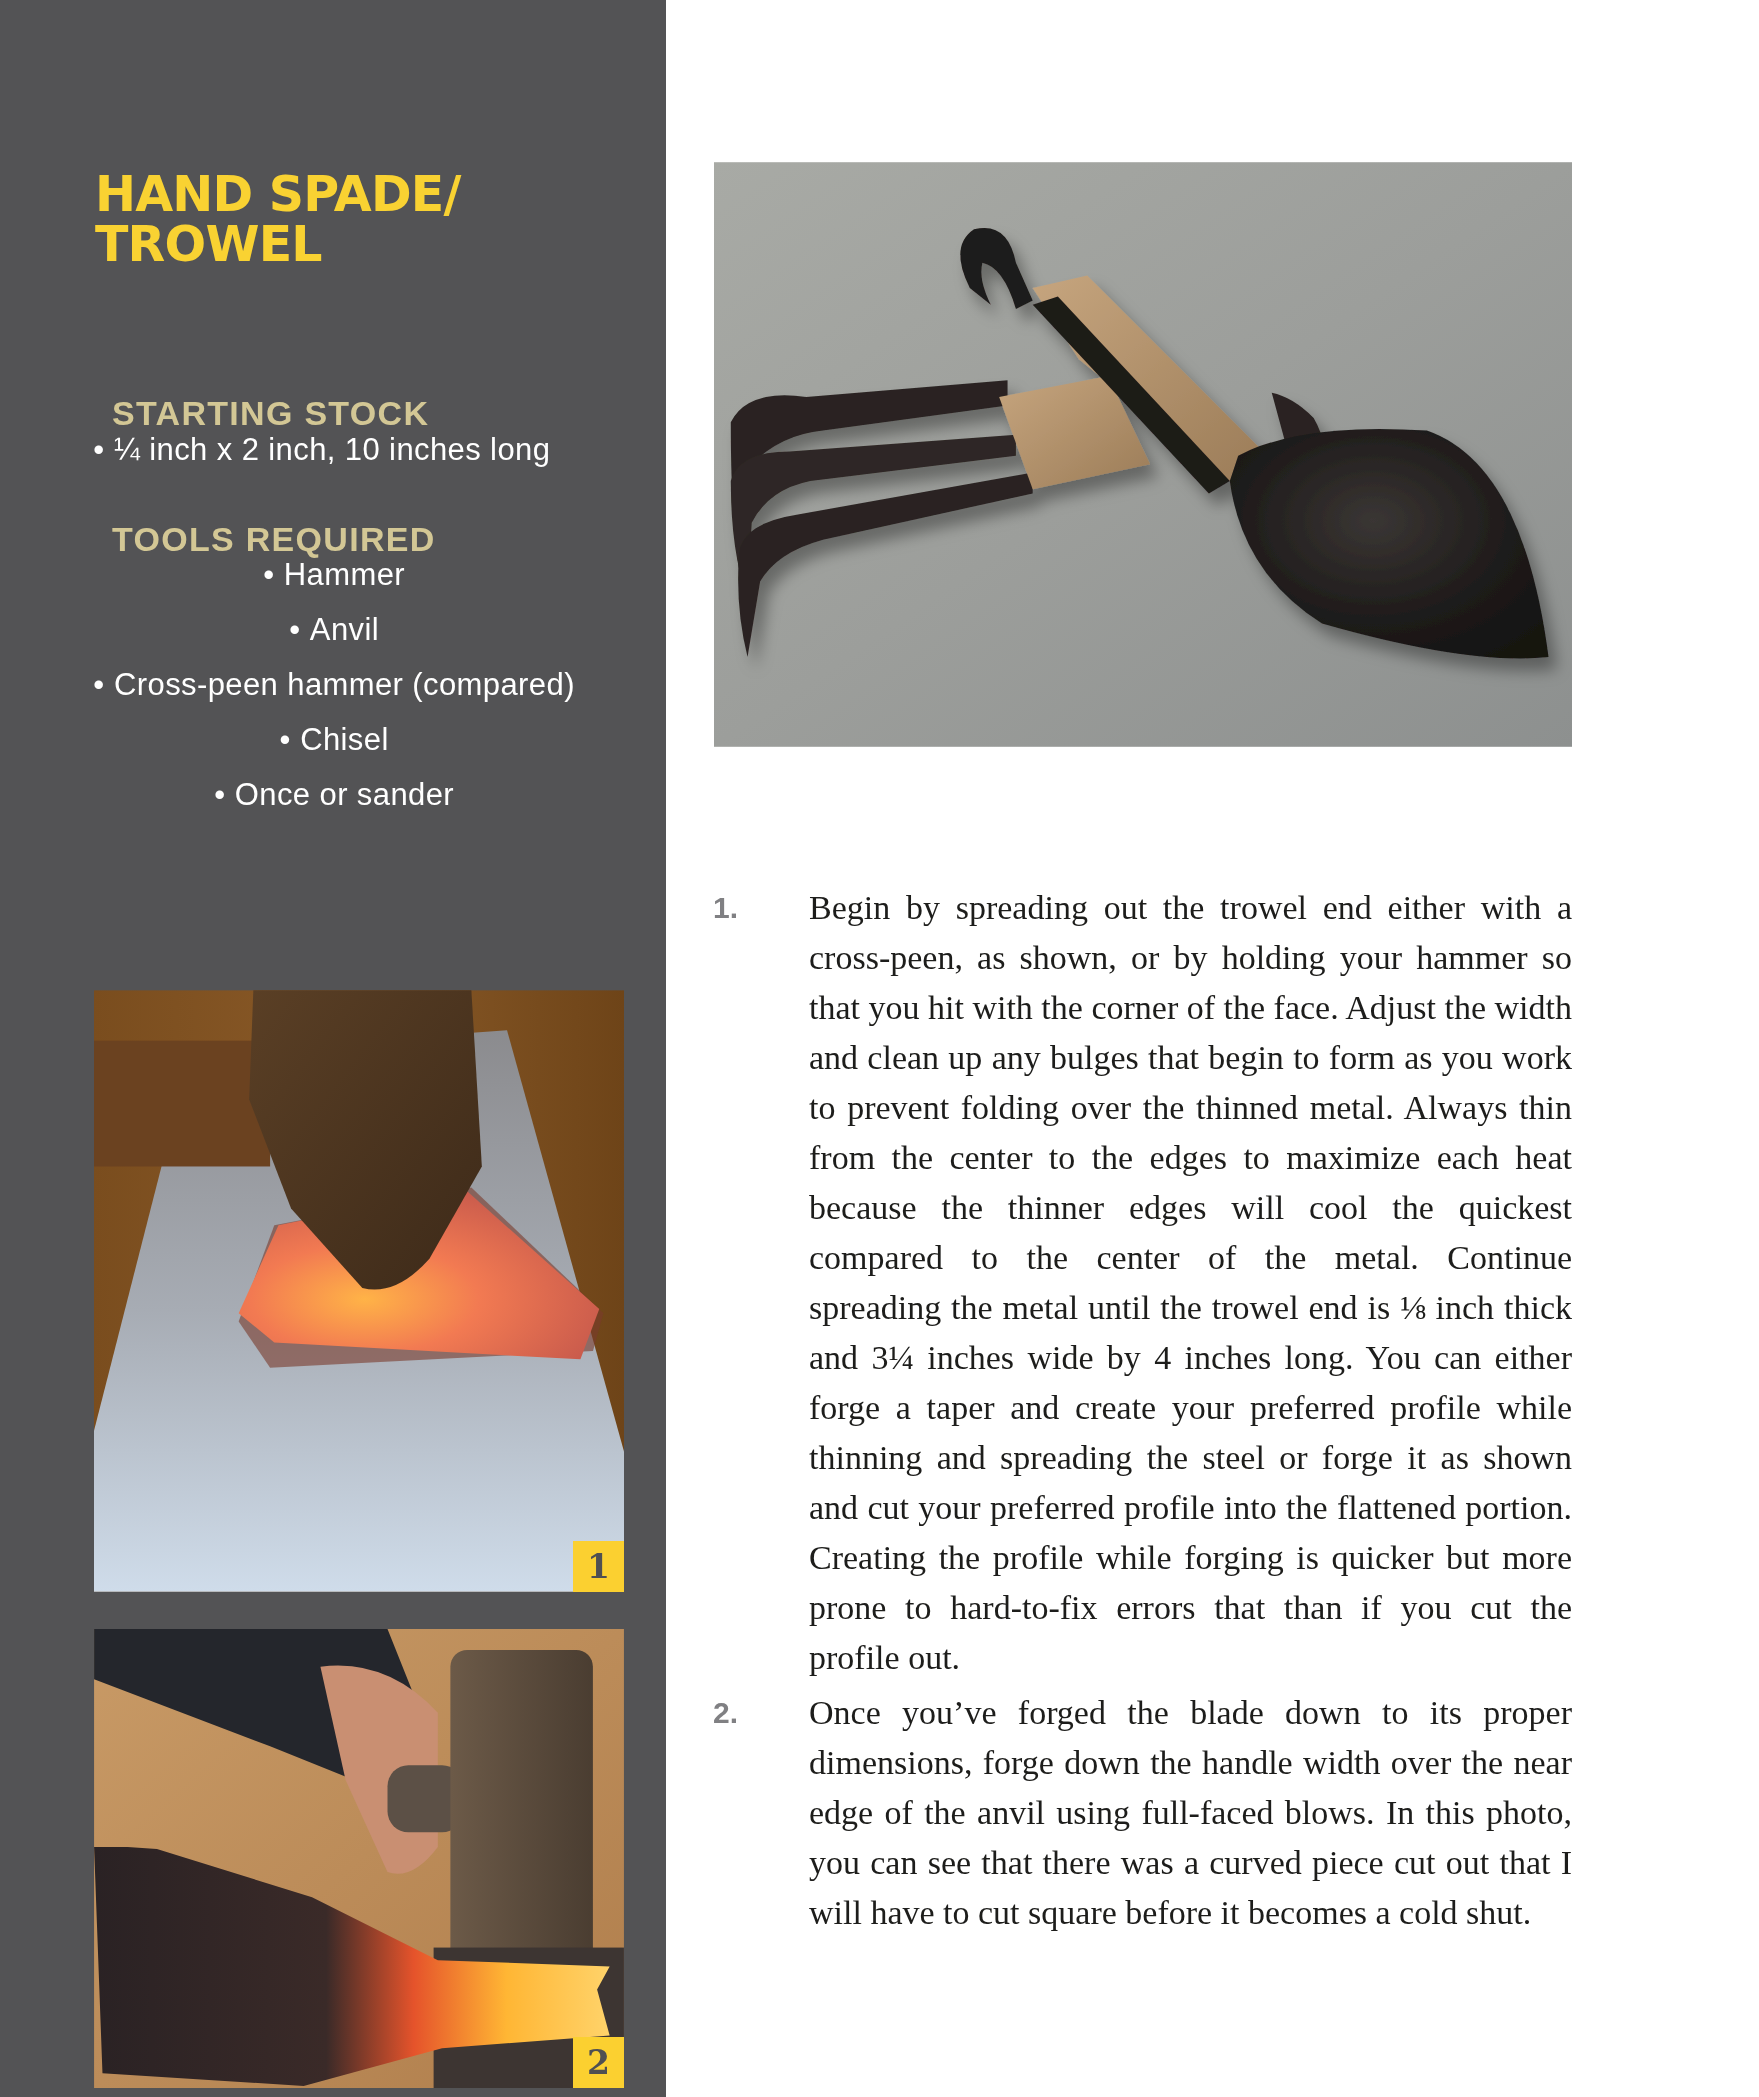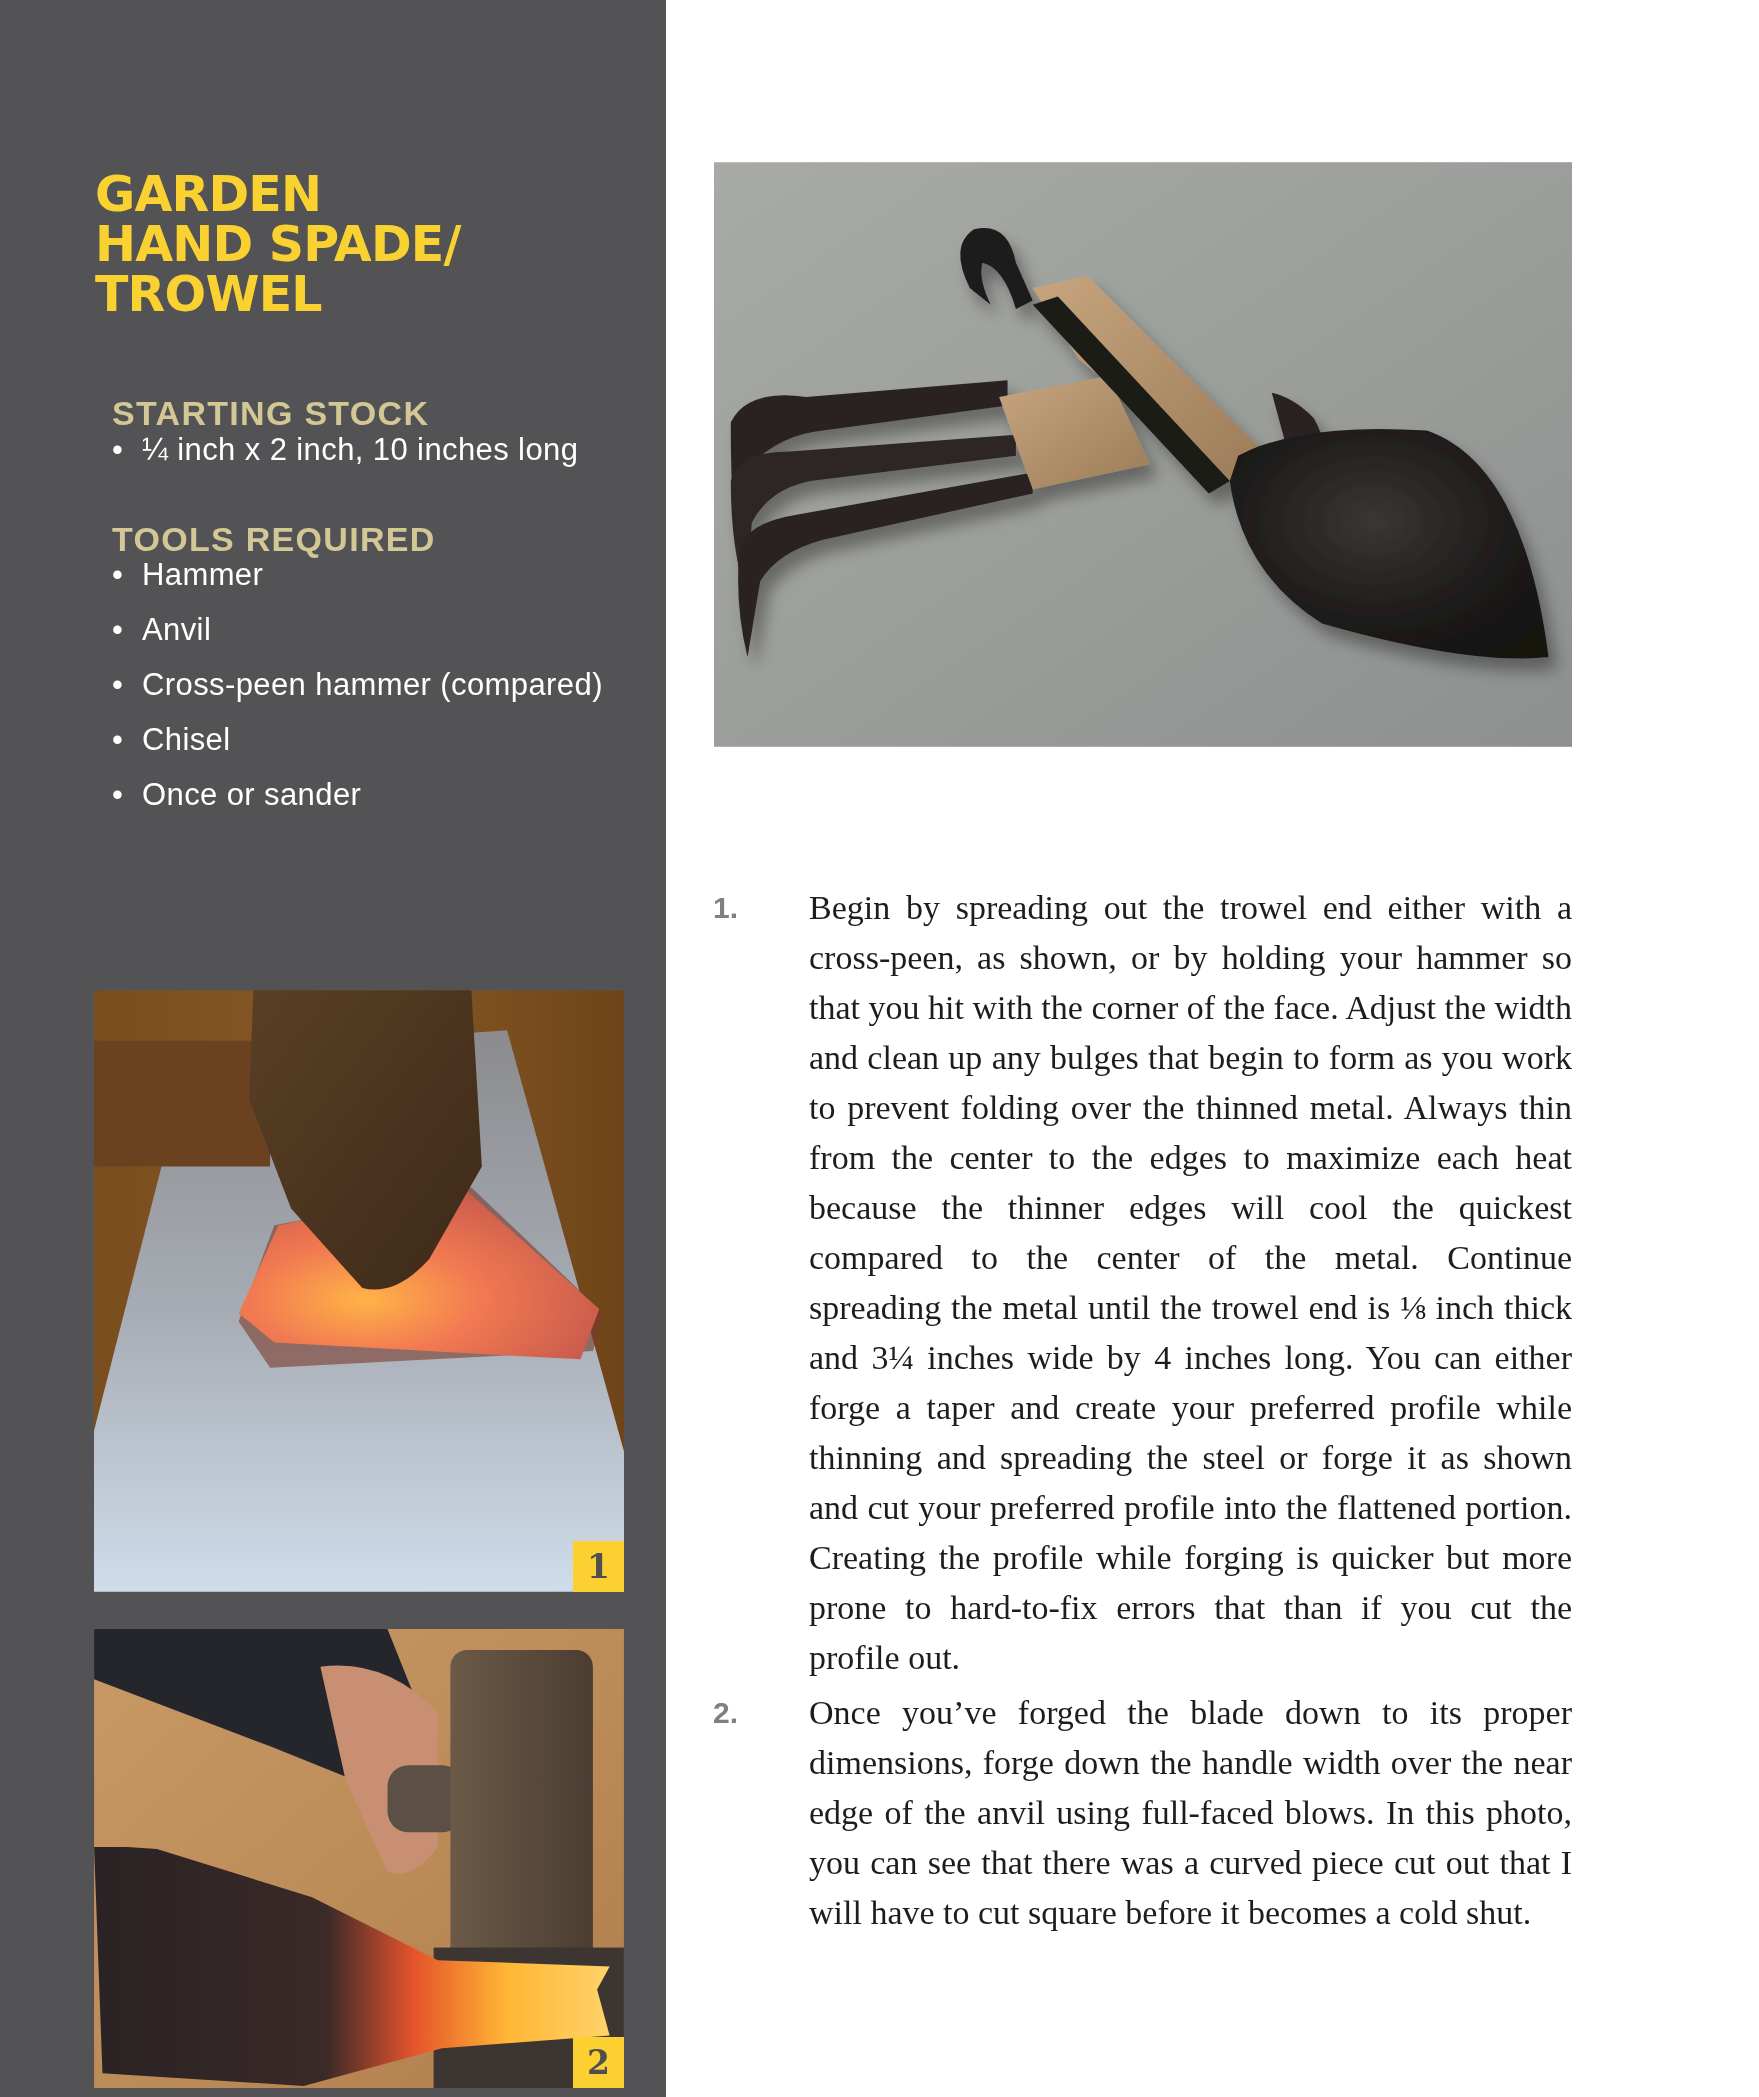--- a/index.html
+++ b/index.html
@@ -17,21 +17,21 @@
     color: #F9D232; font-family: "DejaVu Sans", sans-serif; font-weight: bold;
     font-size: 49px; line-height: 50px; letter-spacing: -0.8px;
     text-transform: uppercase; margin: 0;
   }
   .title span { display: block; }
   .sec-head {
     position: absolute; left: 96px; color: #D3C795;
     font-family: "Liberation Sans", sans-serif; font-weight: bold;
     font-size: 34px; letter-spacing: 1.3px; margin: 16px; line-height: 1;
   }
-  .bullet-list { position: absolute; left: 112px; margin: 0; padding: 0; list-style: none; }
+  .bullet-list { position: absolute; left: 84px; margin: 0; padding: 0; list-style: none; text-align: center; }
   .bullet-list li {
     color: #ffffff; font-family: "Liberation Sans", sans-serif;
     font-size: 31px; line-height: 55px; white-space: nowrap; letter-spacing: 0.4px;
   }
   .bullet-list li .dot { display: inline-block; width: 30px; }
   .photo { position: absolute; overflow: hidden; }
   .badge {
     position: absolute; width: 51px; height: 51px; background: #FBD030;
     color: #4F4F52; font-family: "DejaVu Serif", serif; font-weight: bold;
     font-size: 33px; line-height: 51px; text-align: center;
@@ -50,21 +50,20 @@
     font-size: 34px; line-height: 50px; text-align: justify;
     hyphens: manual;
   }
 </style>
 </head>
 <body>
 
 <div class="sidebar"></div>
 
 <h1 class="title">
-  <span>GARDEN</span>
   <span>HAND SPADE/</span>
   <span>TROWEL</span>
 </h1>
 
 <h2 class="sec-head" style="top:380px;">STARTING STOCK</h2>
 <ul class="bullet-list" style="top:422px;">
   <li><span class="dot">•</span><span>¼ inch x 2 inch, 10 inches long</span></li>
 </ul>
 
 <h2 class="sec-head" style="top:506px;">TOOLS REQUIRED</h2>

